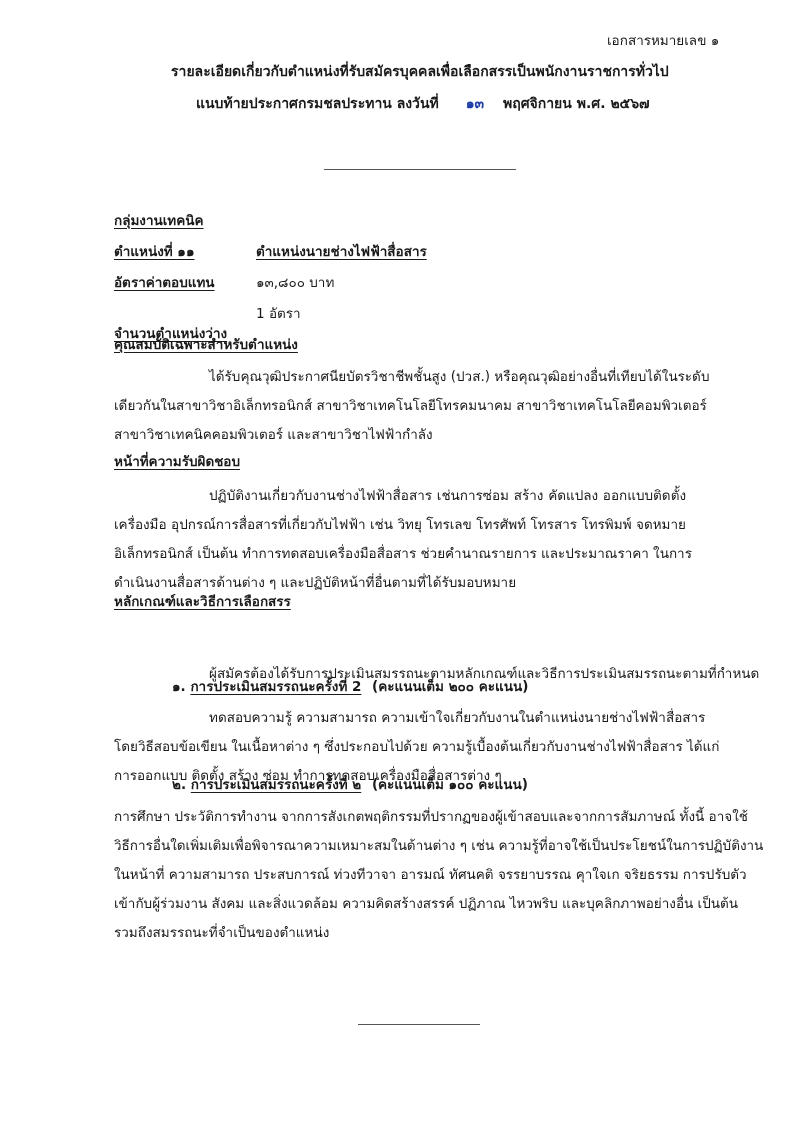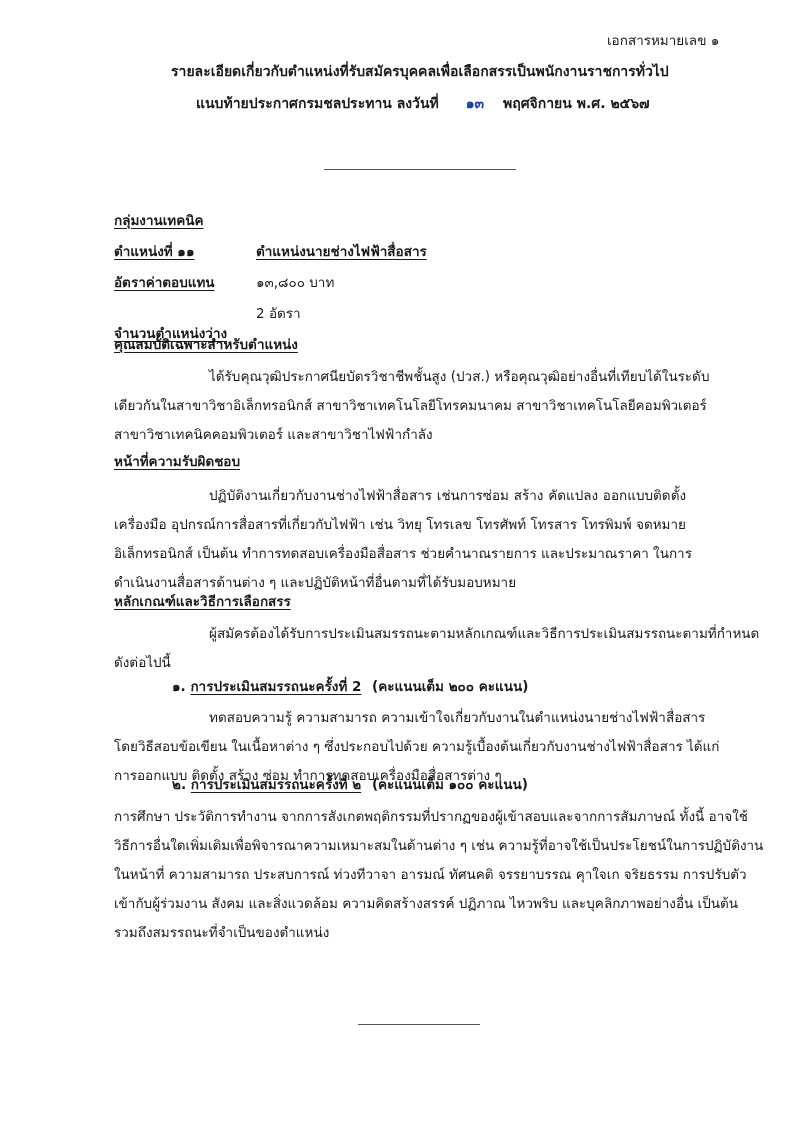--- a/index.html
+++ b/index.html
@@ -31,41 +31,40 @@
 
 <div class="abs t b u" style="left:114px; top:210px;">กลุ่มงานเทคนิค</div>
 
 <div class="abs t b u" style="left:114px; top:241px;">ตำแหน่งที่ ๑๑</div>
 <div class="abs t b u" style="left:256px; top:241px;">ตำแหน่งนายช่างไฟฟ้าสื่อสาร</div>
 
 <div class="abs t b u" style="left:114px; top:272px;">อัตราค่าตอบแทน</div>
 <div class="abs t" style="left:256px; top:272px;">๑๓,๘๐๐  บาท</div>
 
 <div class="abs t b u" style="left:114px; top:303px;margin-top:20px;">จำนวนตำแหน่งว่าง</div>
-<div class="abs t" style="left:256px; top:303px;">2  อัตรา</div>
+<div class="abs t" style="left:256px; top:303px;">1  อัตรา</div>
 
 <div class="abs t b u" style="left:114px; top:334px;">คุณสมบัติเฉพาะสำหรับตำแหน่ง</div>
 <div class="para" style="top:362px;">
   <span class="ln" style="padding-left:95px;">ได้รับคุณวุฒิประกาศนียบัตรวิชาชีพชั้นสูง (ปวส.) หรือคุณวุฒิอย่างอื่นที่เทียบได้ในระดับ</span>
   <span class="ln">เดียวกันในสาขาวิชาอิเล็กทรอนิกส์ สาขาวิชาเทคโนโลยีโทรคมนาคม สาขาวิชาเทคโนโลยีคอมพิวเตอร์</span>
   <span class="ln last">สาขาวิชาเทคนิคคอมพิวเตอร์ และสาขาวิชาไฟฟ้ากำลัง</span>
 </div>
 
 <div class="abs t b u" style="left:114px; top:451px;">หน้าที่ความรับผิดชอบ</div>
 <div class="para" style="top:481px;">
   <span class="ln" style="padding-left:95px;">ปฏิบัติงานเกี่ยวกับงานช่างไฟฟ้าสื่อสาร เช่นการซ่อม สร้าง คัดแปลง ออกแบบติดตั้ง</span>
   <span class="ln">เครื่องมือ อุปกรณ์การสื่อสารที่เกี่ยวกับไฟฟ้า เช่น วิทยุ โทรเลข โทรศัพท์ โทรสาร โทรพิมพ์ จดหมาย</span>
   <span class="ln">อิเล็กทรอนิกส์ เป็นต้น ทำการทดสอบเครื่องมือสื่อสาร ช่วยคำนาณรายการ และประมาณราคา ในการ</span>
   <span class="ln last">ดำเนินงานสื่อสารด้านต่าง ๆ และปฏิบัติหน้าที่อื่นตามที่ได้รับมอบหมาย</span>
 </div>
 
 <div class="abs t b u" style="left:114px; top:591px;">หลักเกณฑ์และวิธีการเลือกสรร</div>
 <div class="para" style="top:619px;">
-  <span class="ln" style="padding-left:95px;">ผู้สมัครต้องได้รับการประเมินสมรรถนะตามหลักเกณฑ์และวิธีการประเมินสมรรถนะตามที่กำหนด</span>
-  <span class="ln last">ดังต่อไปนี้</span>
+  <span class="ln" style="padding-left:95px;margin-top:40px;">ผู้สมัครต้องได้รับการประเมินสมรรถนะตามหลักเกณฑ์และวิธีการประเมินสมรรถนะตามที่กำหนด</span>
 </div>
 
 <div class="abs t b" style="left:172px; top:676px;">
   <span>๑.</span>
   <span class="u">การประเมินสมรรถนะครั้งที่ 2</span>
   <span style="margin-left:6px;">(คะแนนเต็ม ๒๐๐ คะแนน)</span>
 </div>
 <div class="para" style="top:703px;">
   <span class="ln" style="padding-left:95px;">ทดสอบความรู้ ความสามารถ ความเข้าใจเกี่ยวกับงานในตำแหน่งนายช่างไฟฟ้าสื่อสาร</span>
   <span class="ln">โดยวิธีสอบข้อเขียน ในเนื้อหาต่าง ๆ ซึ่งประกอบไปด้วย ความรู้เบื้องต้นเกี่ยวกับงานช่างไฟฟ้าสื่อสาร ได้แก่</span>

